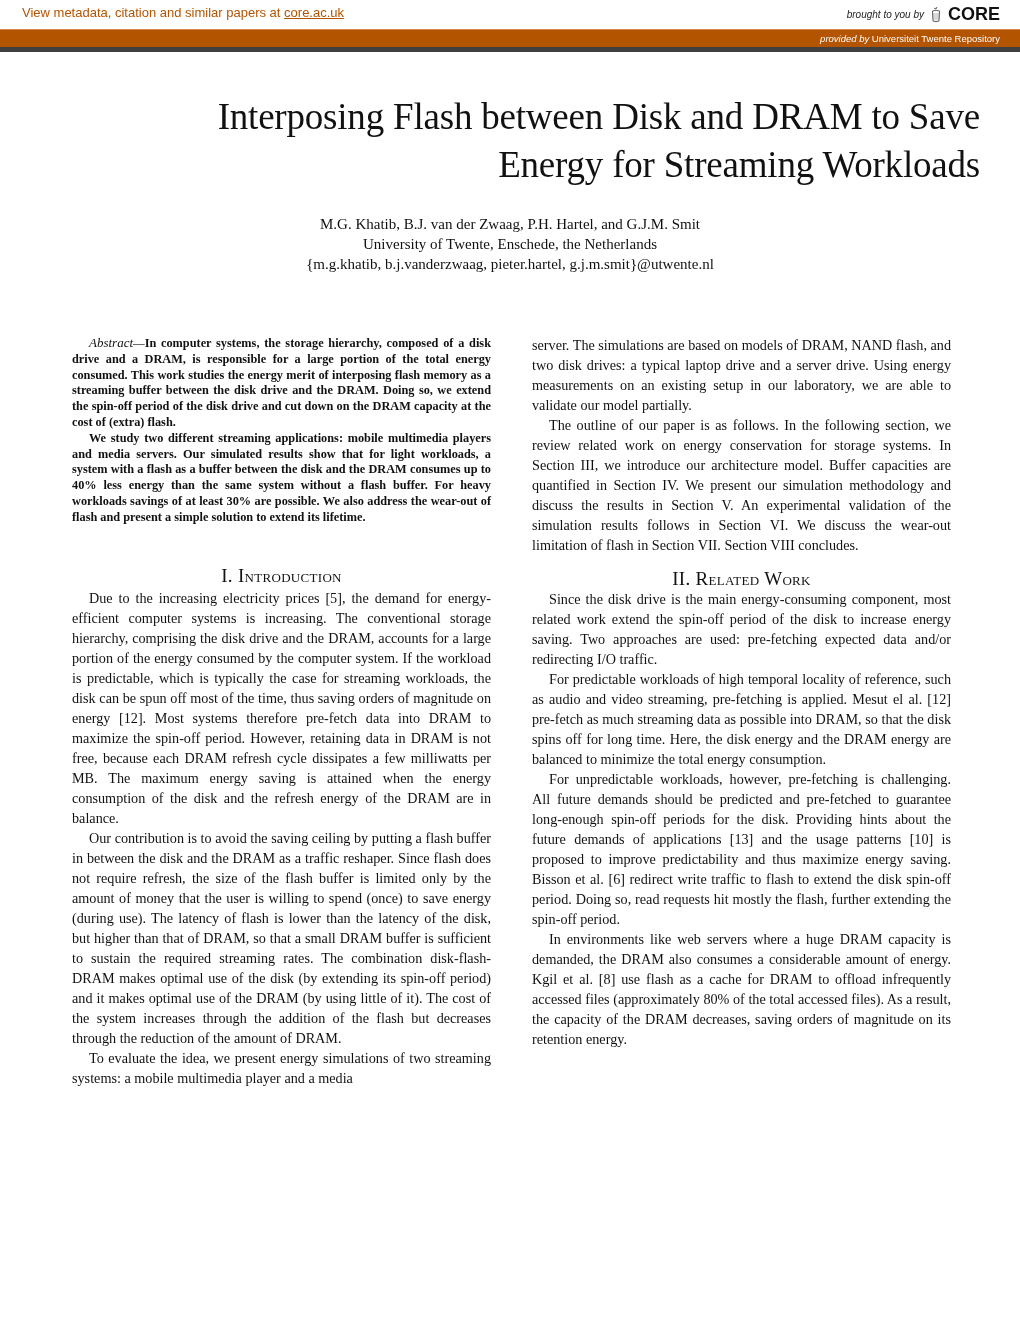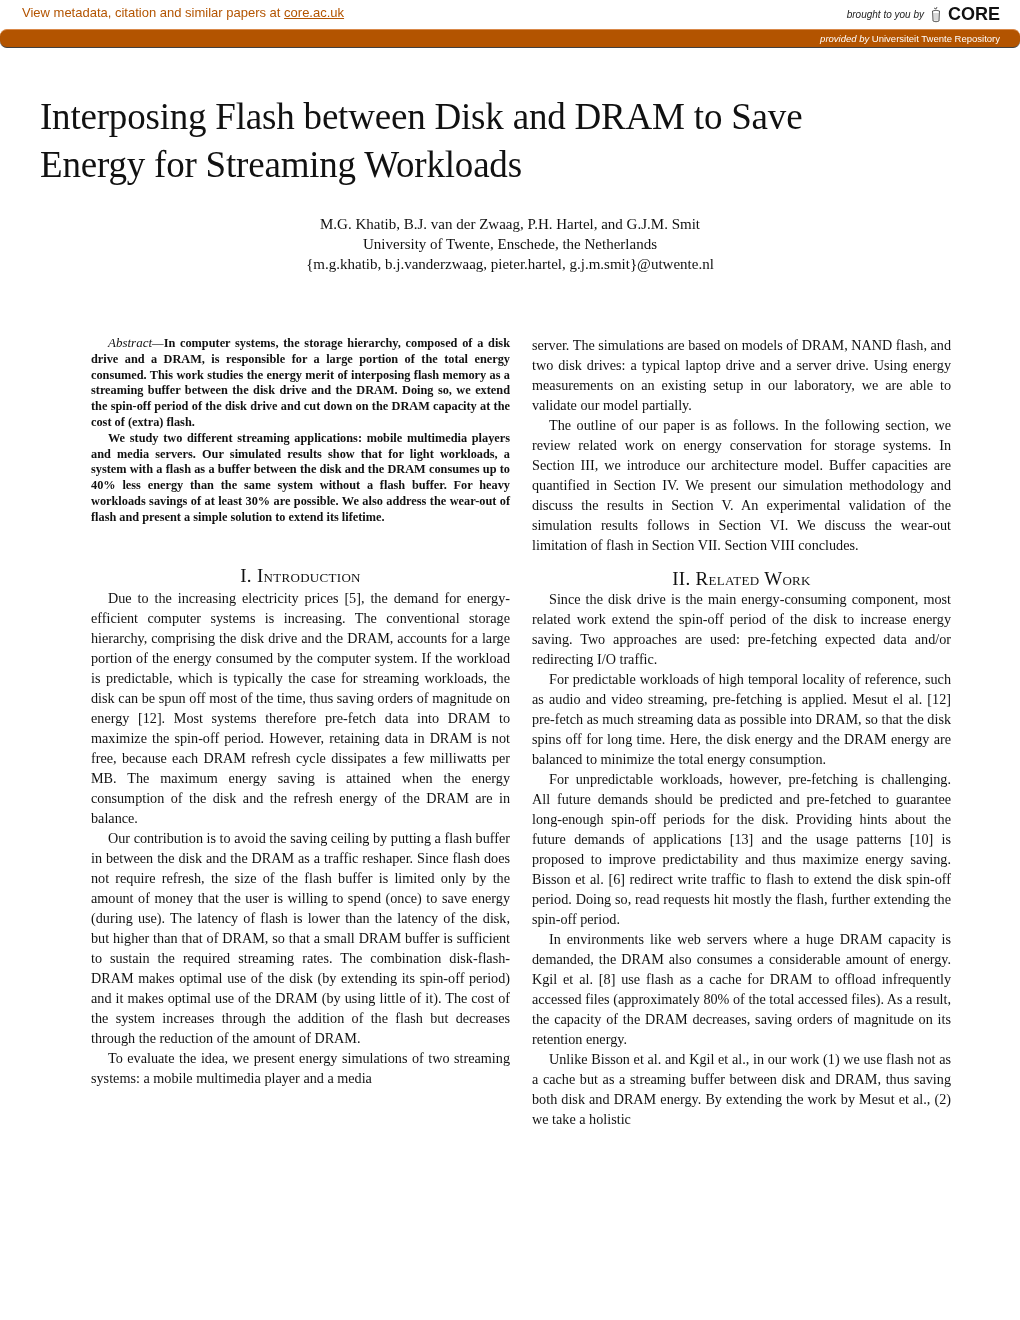--- a/index.html
+++ b/index.html
@@ -21,45 +21,44 @@
     position: absolute; right: 20px; top: 4px; font-size: 10px; color: #222;
     display: flex; align-items: center; gap: 7px;
   }
   .core-top .right .brought { font-style: italic; }
   .core-top .right .core-logo { font-size: 18px; font-weight: bold; color: #111; }
   .core-top .right .apple {
     display: inline-block; width: 10px; height: 16px; position: relative;
   }
   .core-bar {
     position: absolute; left: 0; top: 29px; width: 1020px; height: 17px; background: #b35400;
-    border-top: 1px solid #d9894a; border-bottom: 1px solid #404040;
+    border-top: 1px solid #d9894a; border-bottom: 5px solid #404040;
     font-family: "Liberation Sans", "DejaVu Sans", sans-serif;
-    border-radius: 7px;
   }
   .core-bar .provided {
     position: absolute; right: 20px; top: 3px; font-size: 9.5px; color: #ffffff;
   }
   .core-bar .provided i { font-style: italic; }
 
   
   .title {
-    position: absolute; left: 40px; width: 940px; top: 93px; text-align: left;
+    position: absolute; left: 40px; width: 940px; top: 93px; text-align: right;
     font-size: 37px; line-height: 48px; color: #111; letter-spacing: -0.2px;
   }
   .authors {
     position: absolute; left: 40px; width: 940px; top: 214px; text-align: center;
     font-size: 15px; line-height: 20px; color: #111;
   }
 
   
   .col {
     position: absolute; top: 335px; width: 419px; font-size: 14.2px; line-height: 20px;
     text-align: justify; color: #111;
   }
-  .col.left { left: 91px; }
+  .col.left { left: 72px; }
   .col.right { left: 532px; }
   .col p { margin: 0; text-indent: 17px; }
   .abstract {
     font-weight: bold; font-size: 12.3px; line-height: 15.8px; margin: 0 0 0 0;
   }
   .abstract p { margin: 0; text-indent: 17px; }
   .abstract .abs-label { font-style: italic; font-weight: normal; font-size: 13px; }
   .section-head {
     text-align: center; font-size: 19px; letter-spacing: 0.3px; margin: 0; height: 20px; line-height: 20px;
   }
@@ -123,14 +122,13 @@
   <p>The outline of our paper is as follows. In the following section, we review related work on energy conservation for storage systems. In Section III, we introduce our architecture model. Buffer capacities are quantified in Section IV. We present our simulation methodology and discuss the results in Section V. An experimental validation of the simulation results follows in Section VI. We discuss the wear-out limitation of flash in Section VII. Section VIII concludes.</p>
 
   <div style="height:14px"></div>
   <div class="section-head">
     <span>II.</span>&nbsp;<span class="sc">Related Work</span>
   </div>
   <p>Since the disk drive is the main energy-consuming component, most related work extend the spin-off period of the disk to increase energy saving. Two approaches are used: pre-fetching expected data and/or redirecting I/O traffic.</p>
   <p>For predictable workloads of high temporal locality of reference, such as audio and video streaming, pre-fetching is applied. Mesut el al. [12] pre-fetch as much streaming data as possible into DRAM, so that the disk spins off for long time. Here, the disk energy and the DRAM energy are balanced to minimize the total energy consumption.</p>
   <p>For unpredictable workloads, however, pre-fetching is challenging. All future demands should be predicted and pre-fetched to guarantee long-enough spin-off periods for the disk. Providing hints about the future demands of applications [13] and the usage patterns [10] is proposed to improve predictability and thus maximize energy saving. Bisson et al. [6] redirect write traffic to flash to extend the disk spin-off period. Doing so, read requests hit mostly the flash, further extending the spin-off period.</p>
   <p>In environments like web servers where a huge DRAM capacity is demanded, the DRAM also consumes a considerable amount of energy. Kgil et al. [8] use flash as a cache for DRAM to offload infrequently accessed files (approximately 80% of the total accessed files). As a result, the capacity of the DRAM decreases, saving orders of magnitude on its retention energy.</p>
-  <p>Unlike Bisson et al. and Kgil et al., in our work (1) we use flash not as a cache but as a streaming buffer between disk and DRAM, thus saving both disk and DRAM energy. By extending the work by Mesut et al., (2) we take a holistic</p>
 </div>
 
 </body></html>

